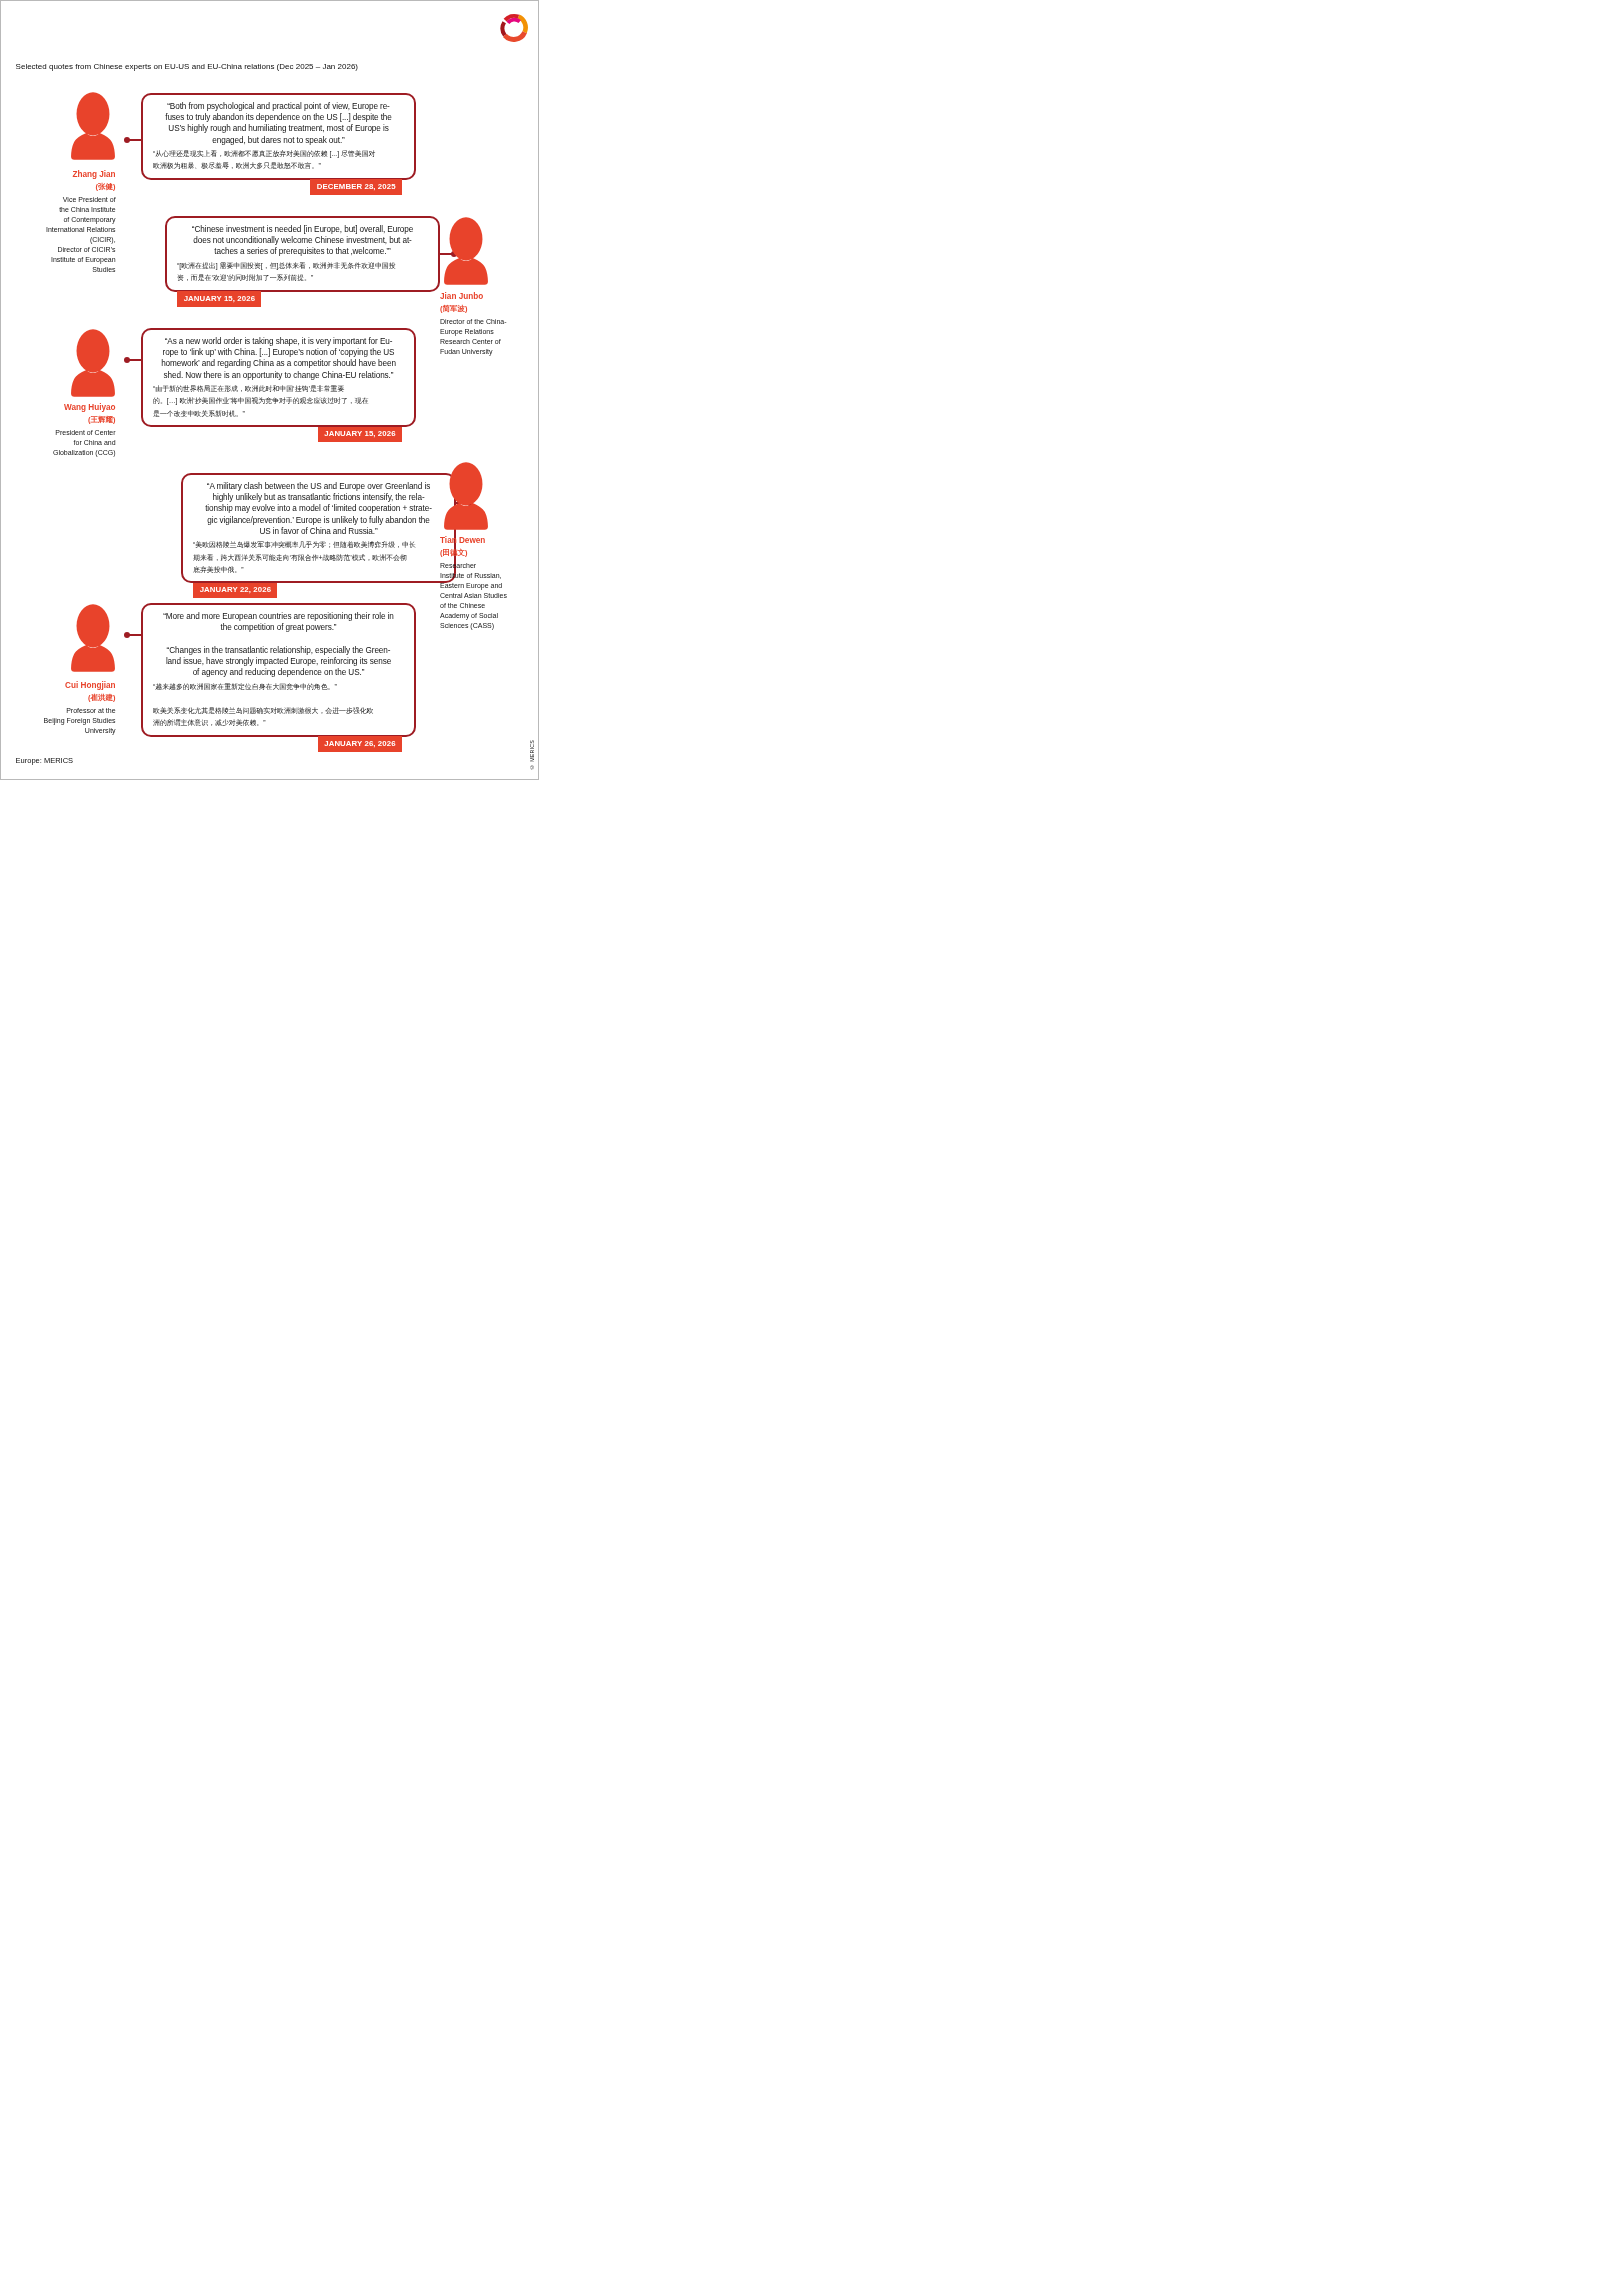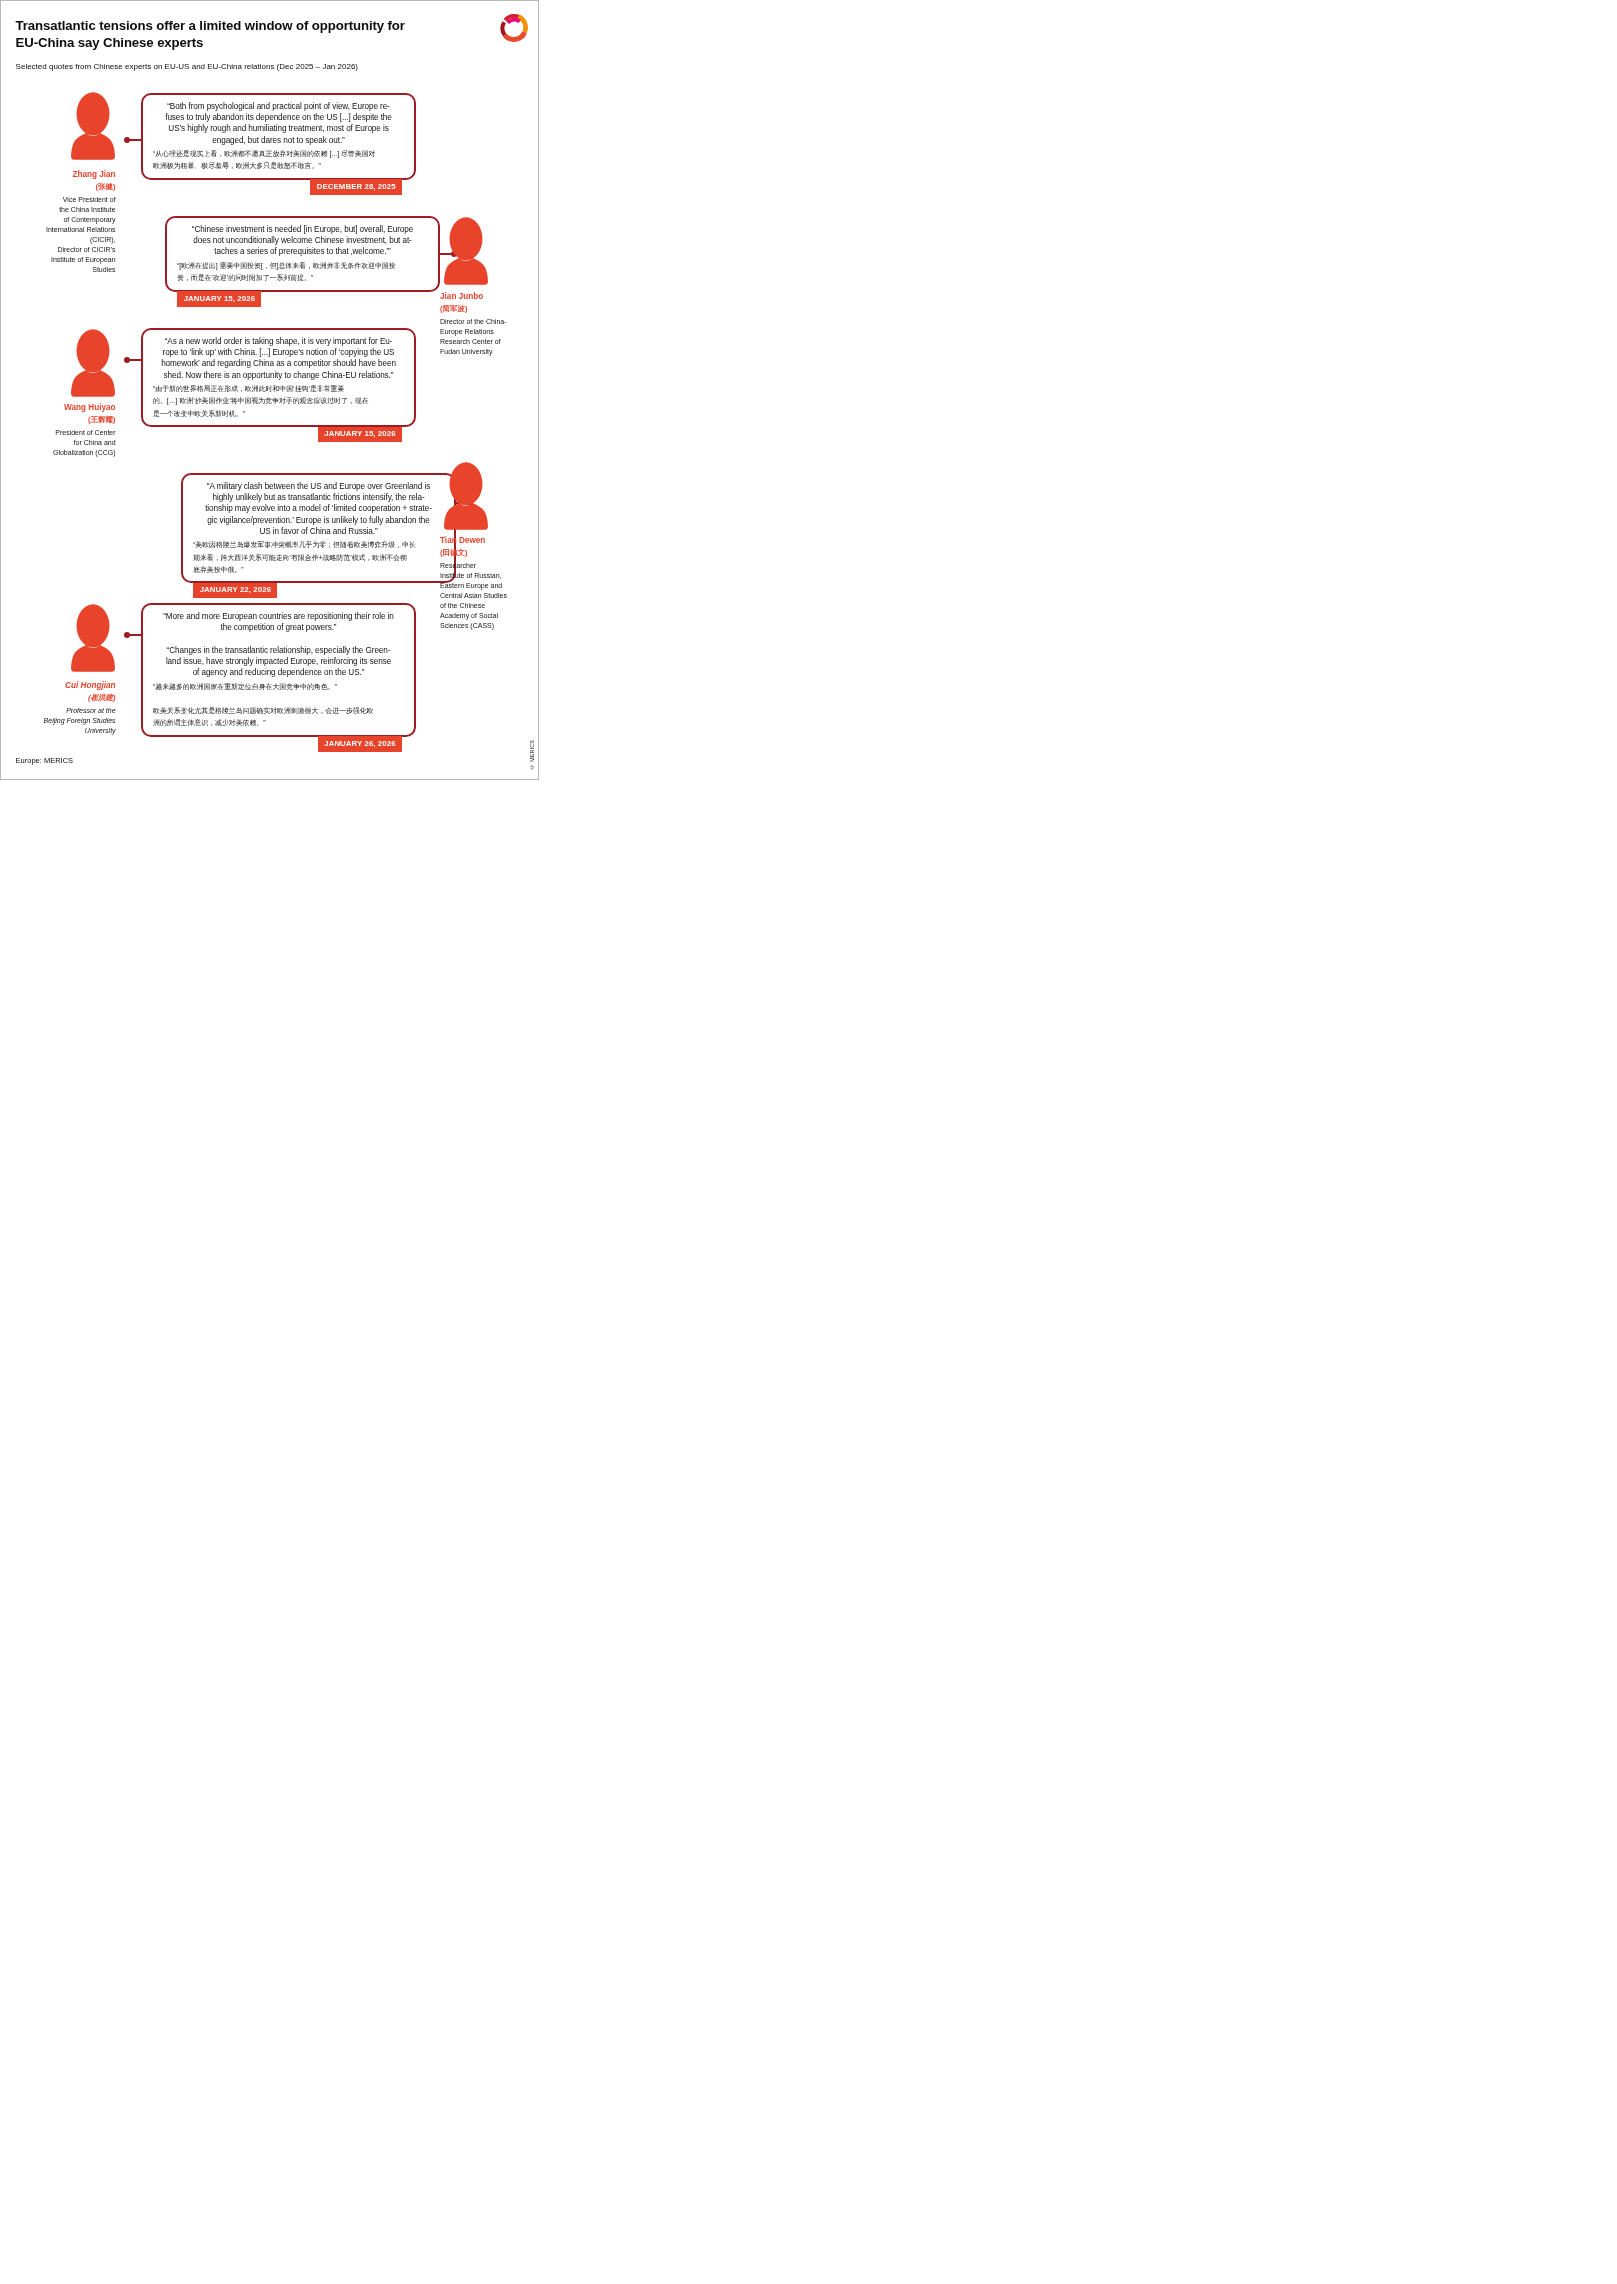--- a/index.html
+++ b/index.html
@@ -35,32 +35,30 @@
   .p4{left:442px;top:460px;} .p5{left:69px;top:602px;}
 
   .who{position:absolute;}
   .who .nm{font-weight:bold;color:#e8432b;font-size:8.2px;line-height:10.5px;}
   .who .nmcn{font-weight:bold;color:#e8432b;font-size:7.5px;line-height:11px;margin-top:0.9px;}
   .who .role{margin-top:2.3px;font-size:7px;line-height:10px;white-space:pre-line;color:#141414;}
   .align-r{text-align:right;}
   .align-l{text-align:left;}
   .n1{left:14.6px;top:169px;width:100px;} .n2{left:439px;top:291px;width:98px;}
   .n3{left:14.6px;top:402px;width:100px;} .n4{left:439px;top:535px;width:100px;}
-  .n5{left:14.6px;top:680px;width:100px;font-style:italic;}
+  .n5{left:14.6px;top:680px;width:100px;}
 
   .source{position:absolute;left:14.6px;top:755px;font-size:7.5px;color:#0d0d0d;}
   .copyright{position:absolute;right:2.7px;bottom:9px;writing-mode:vertical-rl;transform:rotate(180deg);font-size:5.3px;letter-spacing:0.2px;color:#0d0d0d;}
 </style>
 </head>
 <body>
 
 <div class="page">
 
-  <div class="title">Transatlantic tensions offer a limited window of opportunity for
-EU-China say Chinese experts</div>
   <div class="subtitle">Selected quotes from Chinese experts on EU-US and EU-China relations (Dec 2025 – Jan 2026)</div>
 
   <div class="logo">
     <svg viewBox="0 0 100 100">
       <path d="M66,12 A38,38 0 0 1 86,62" stroke="#f29105" stroke-width="15" fill="none"></path>
       <path d="M32,32 A26,26 0 0 1 70,28" stroke="#e5077e" stroke-width="12" fill="none"></path>
       <path d="M23,23 A38,38 0 0 1 66,12" stroke="#d41f26" stroke-width="13" fill="none"></path>
       <path d="M22,72 A38,38 0 0 1 20,30" stroke="#a3161c" stroke-width="13" fill="none"></path>
       <path d="M86,62 A38,38 0 0 1 22,72" stroke="#e84a2d" stroke-width="16" fill="none"></path>
     </svg>

